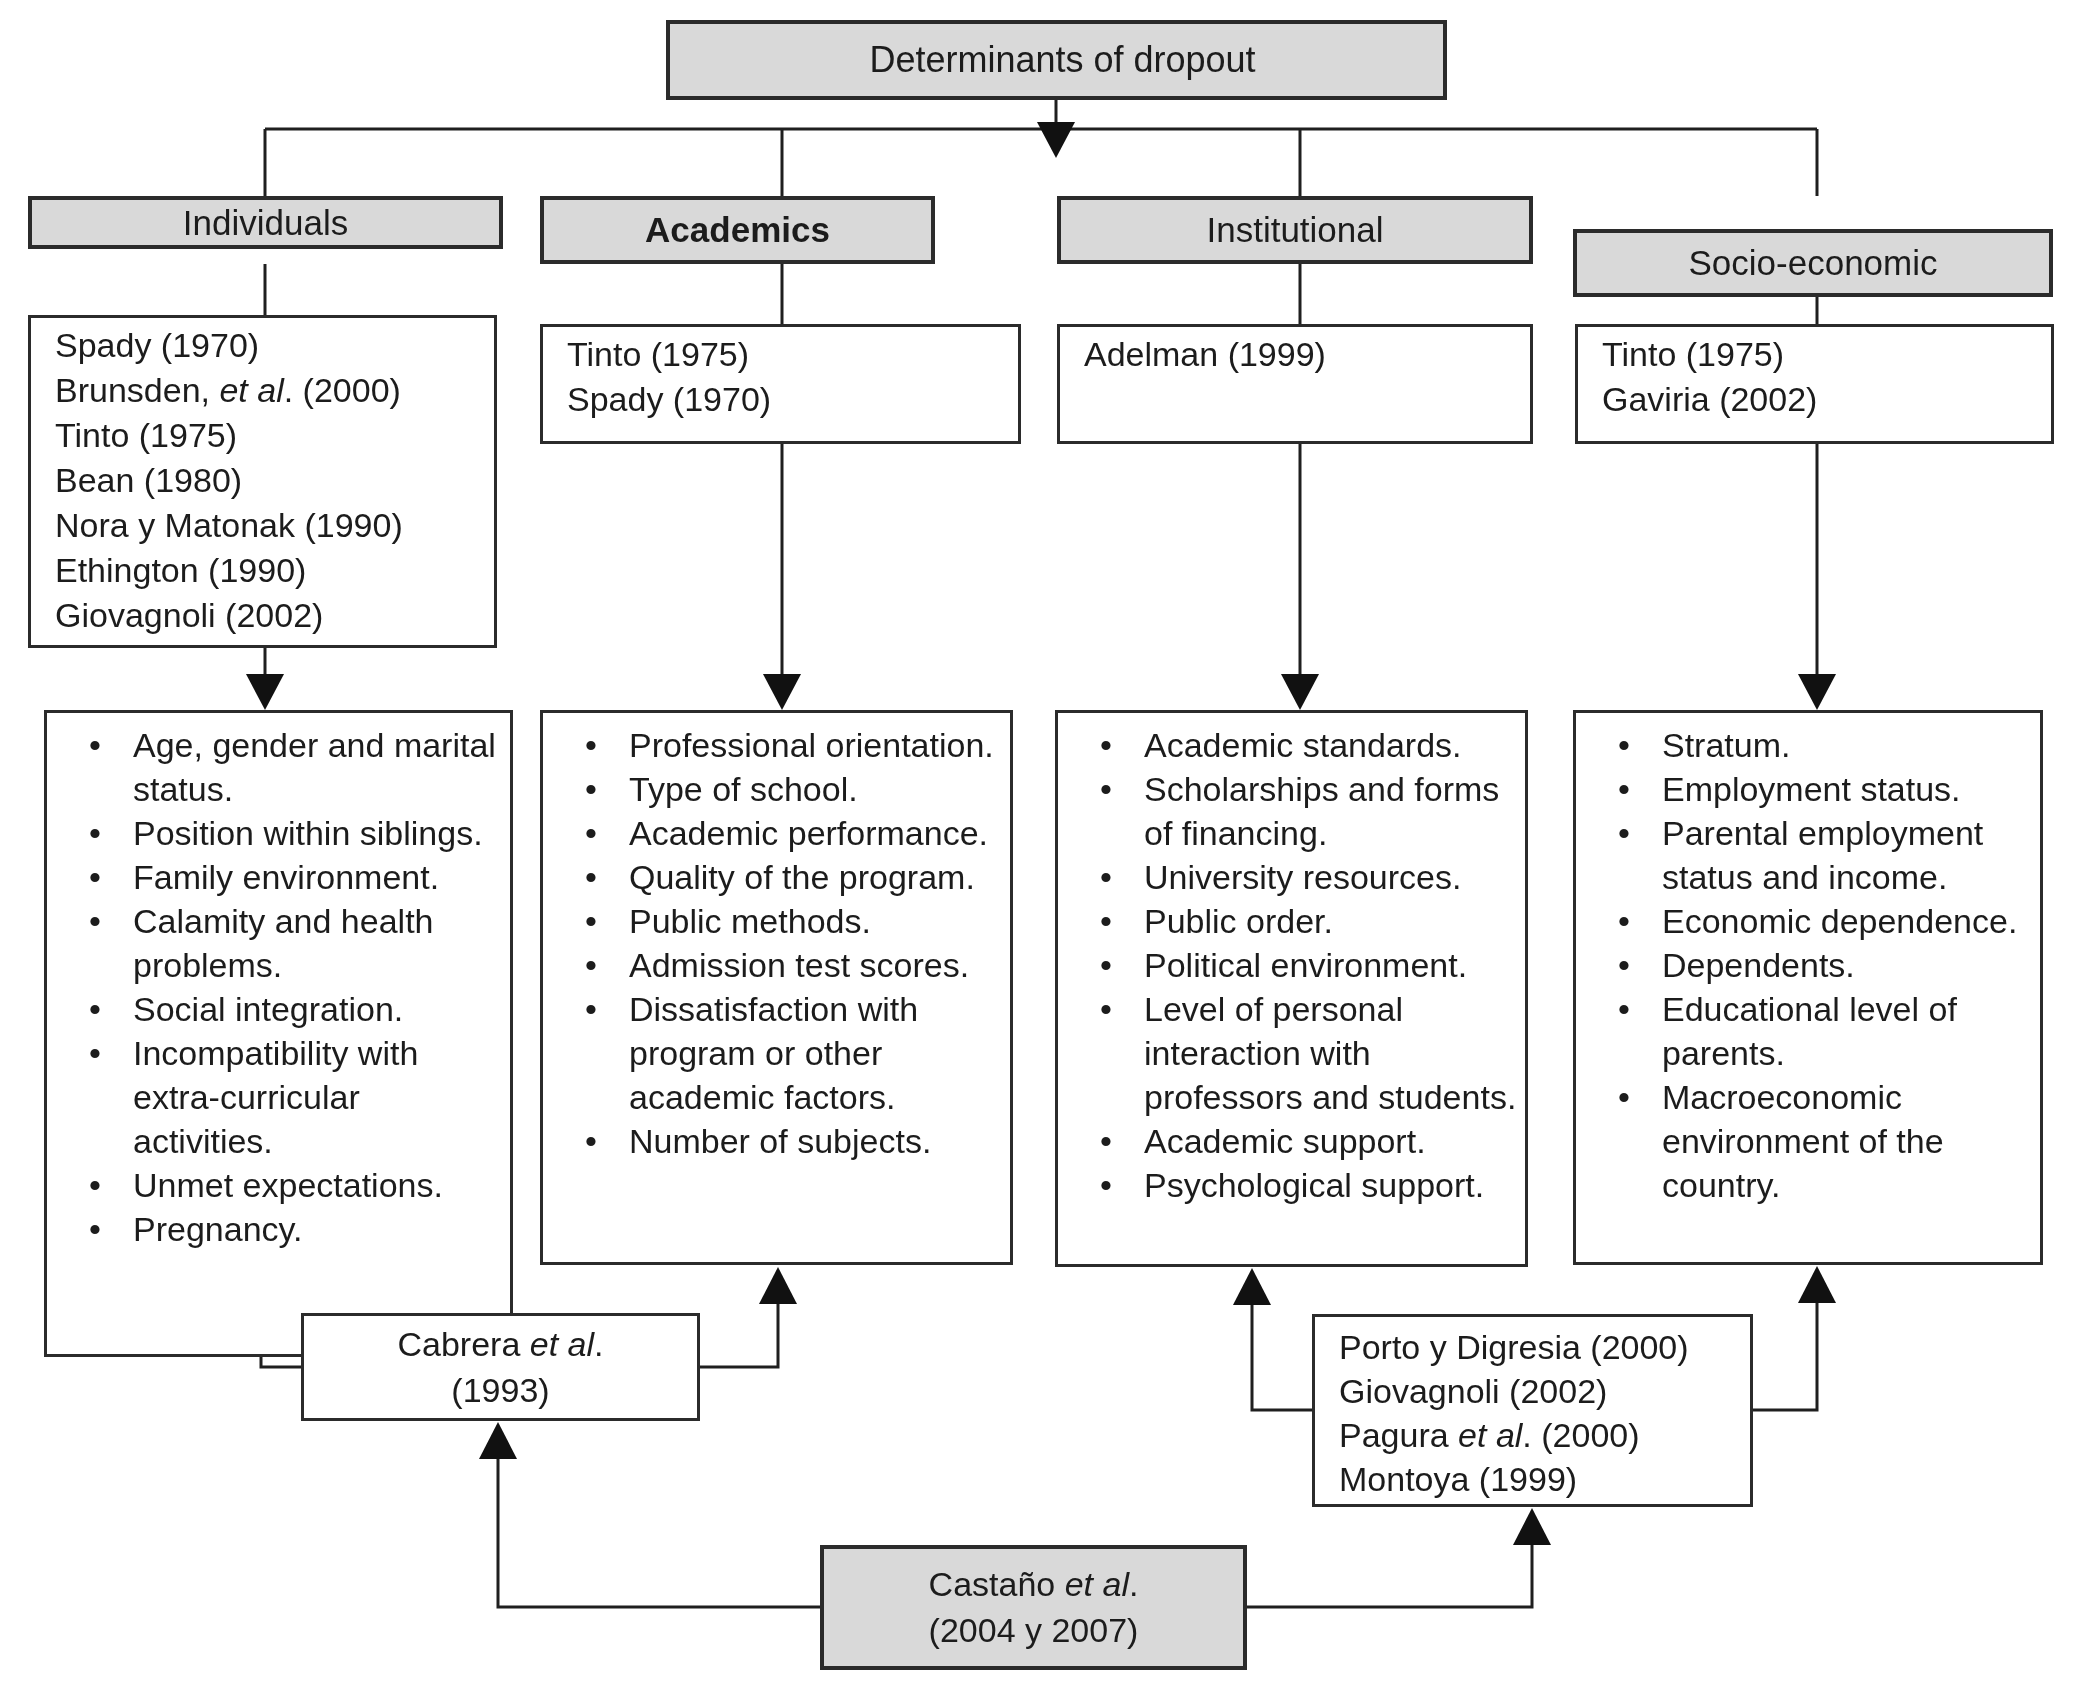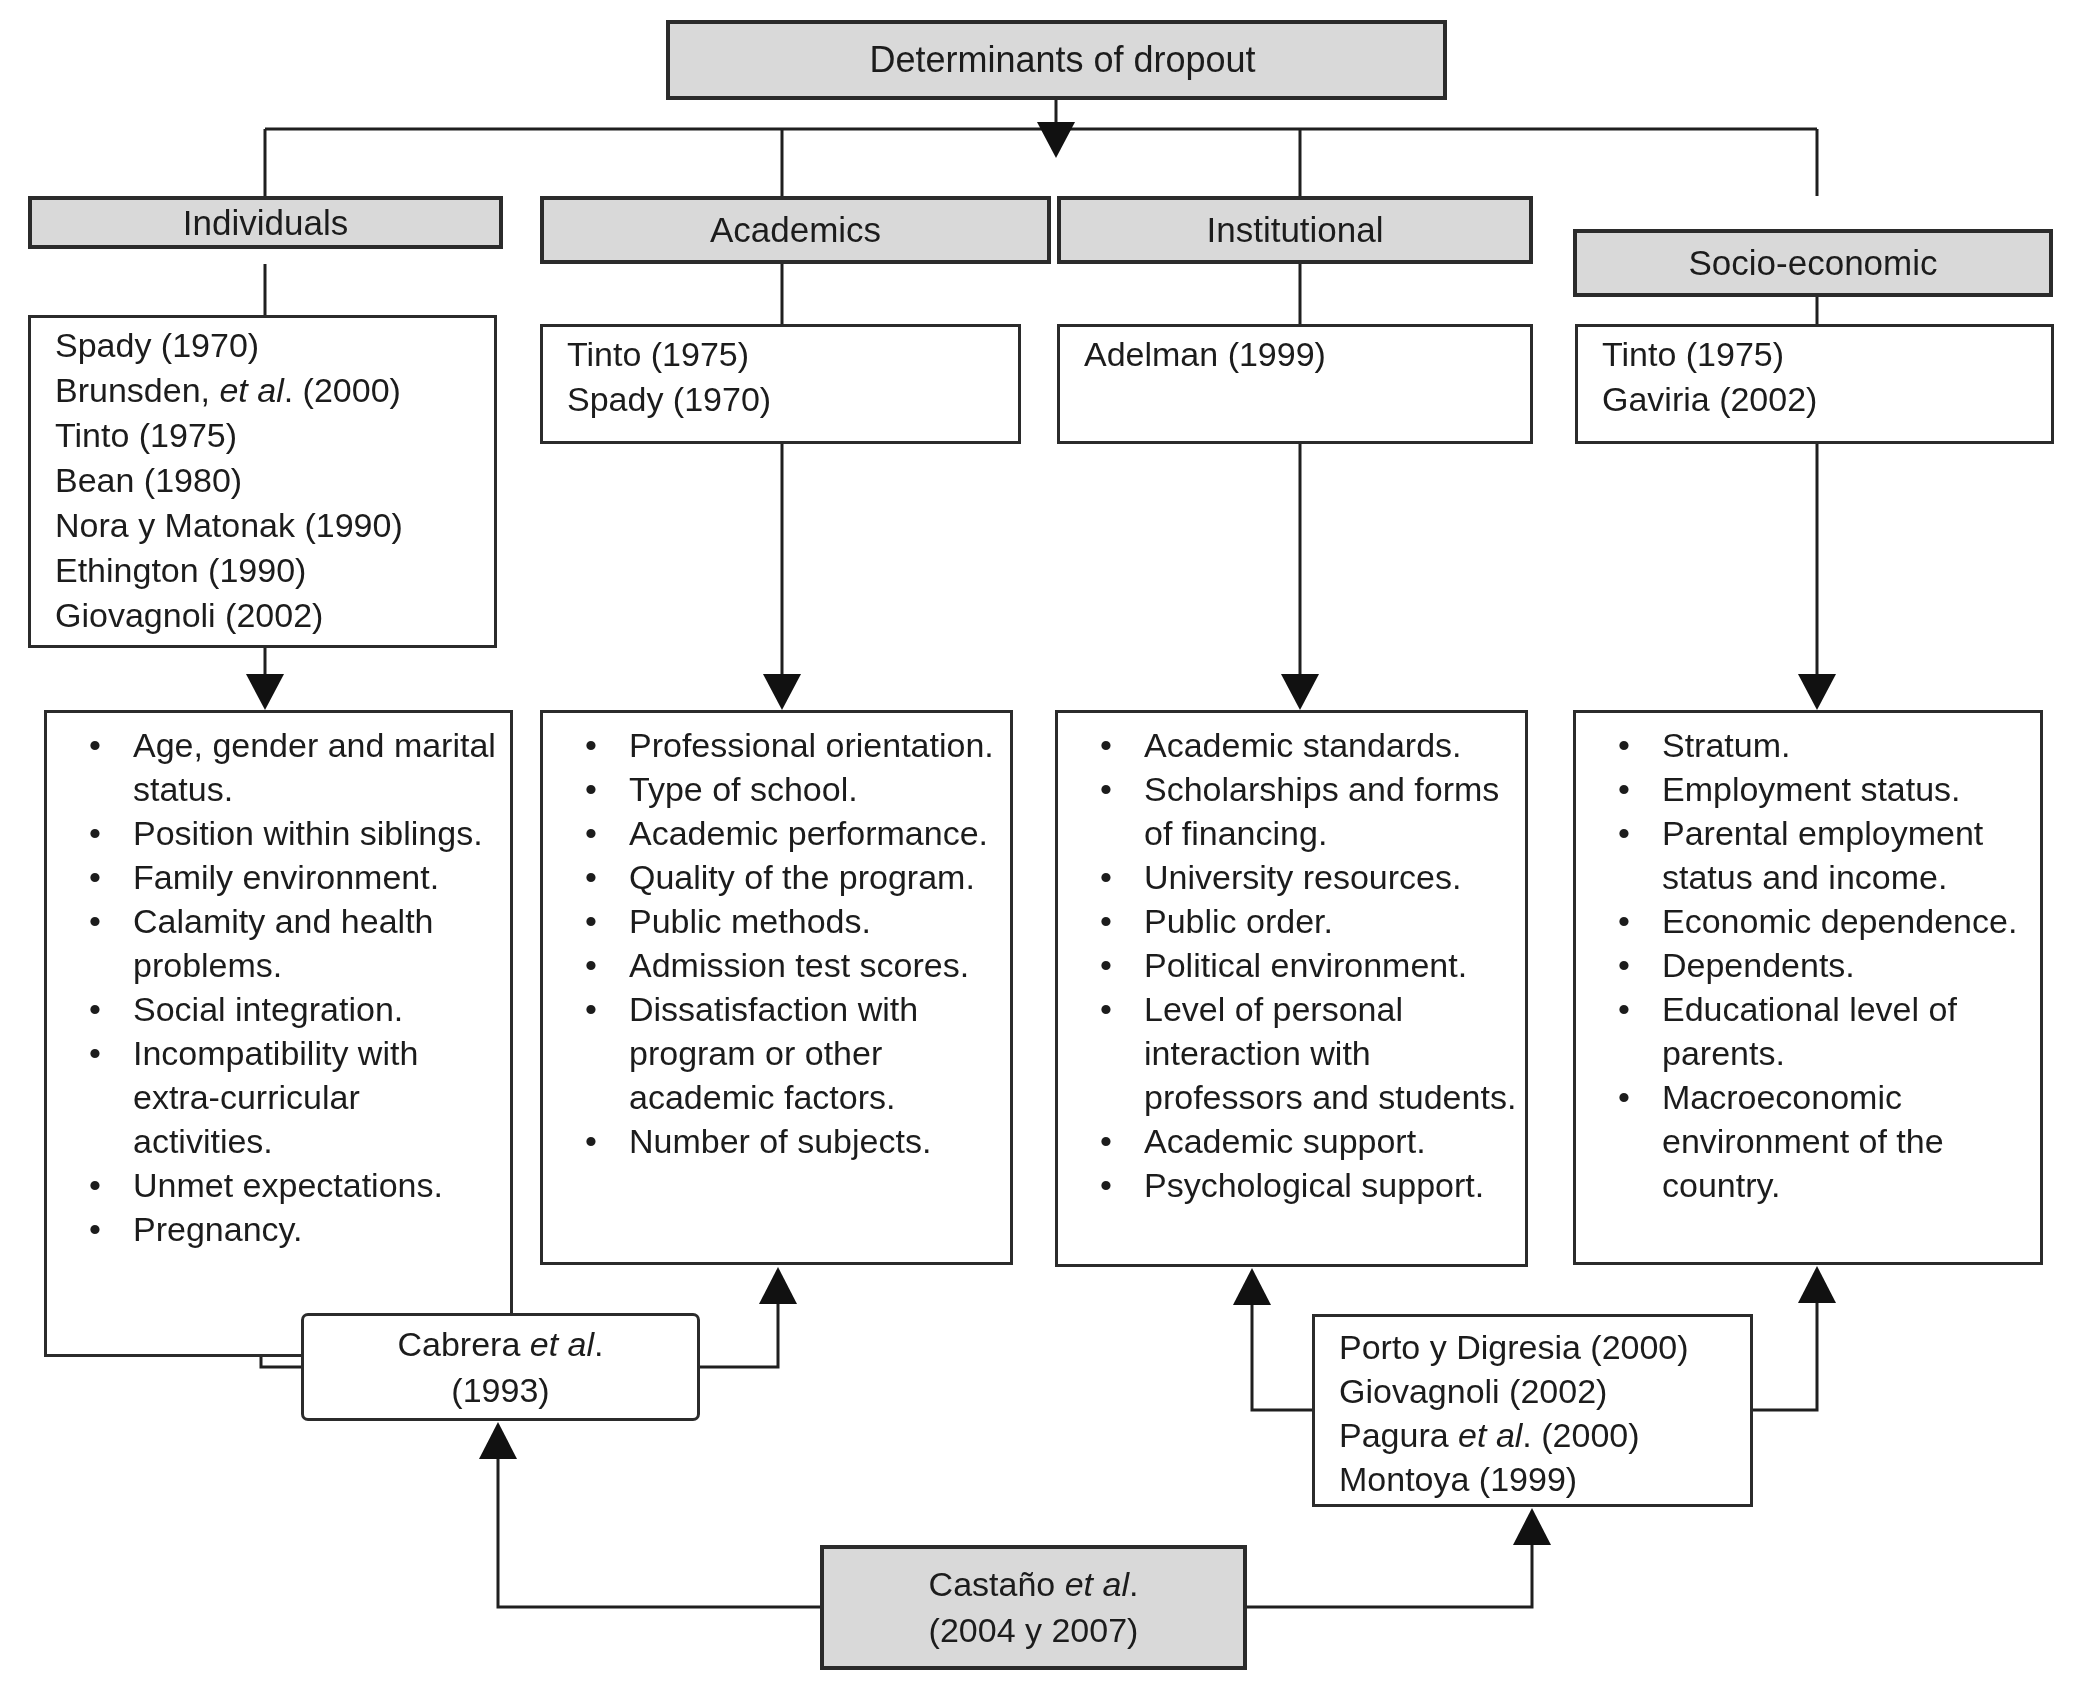--- a/index.html
+++ b/index.html
@@ -103,21 +103,21 @@
         <li>Position within siblings.</li>
         <li>Family environment.</li>
         <li>Calamity and health problems.</li>
         <li>Social integration.</li>
         <li>Incompatibility with extra-curricular activities.</li>
         <li>Unmet expectations.</li>
         <li>Pregnancy.</li>
       </ul>
   </div>
 
-  <div class="box gray centerflex header-box" style="left:540px;top:196px;width:511px;height:68px;">
+  <div class="box gray centerflex header-box" style="left:540px;top:196px;width:395px;height:68px;font-weight:bold;">
     <span>Academics</span>
   </div>
   <div class="box whitebox cite" style="left:540px;top:324px;width:481px;height:120px;">
       <div class="tline"><span>Tinto (1975)</span></div>
       <div class="tline"><span>Spady (1970)</span></div>
     </div>
   <div class="box whitebox factors" style="left:540px;top:710px;width:473px;height:555px;">
     <ul>
         <li>Professional orientation.</li>
         <li>Type of school.</li>
@@ -161,21 +161,21 @@
         <li>Stratum.</li>
         <li>Employment status.</li>
         <li>Parental employment status and income.</li>
         <li>Economic dependence.</li>
         <li>Dependents.</li>
         <li>Educational level of parents.</li>
         <li>Macroeconomic environment of the country.</li>
       </ul>
   </div>
 
-  <div class="box whitebox integ centered cabrera-box" style="left:301px;top:1313px;width:399px;height:108px;border-radius:7px;">
+  <div class="box whitebox integ centered cabrera-box" style="left:301px;top:1313px;width:399px;height:108px;">
       <div class="tline"><span>Cabrera </span><em>et al</em><span>.</span></div>
       <div class="tline"><span>(1993)</span></div>
     </div>
 
   <div class="box whitebox integ porto-box" style="left:1312px;top:1314px;width:441px;height:193px;">
       <div class="tline"><span>Porto y Digresia (2000)</span></div>
       <div class="tline"><span>Giovagnoli (2002)</span></div>
       <div class="tline"><span>Pagura </span><em>et al</em><span>. (2000)</span></div>
       <div class="tline"><span>Montoya (1999)</span></div>
     </div>

